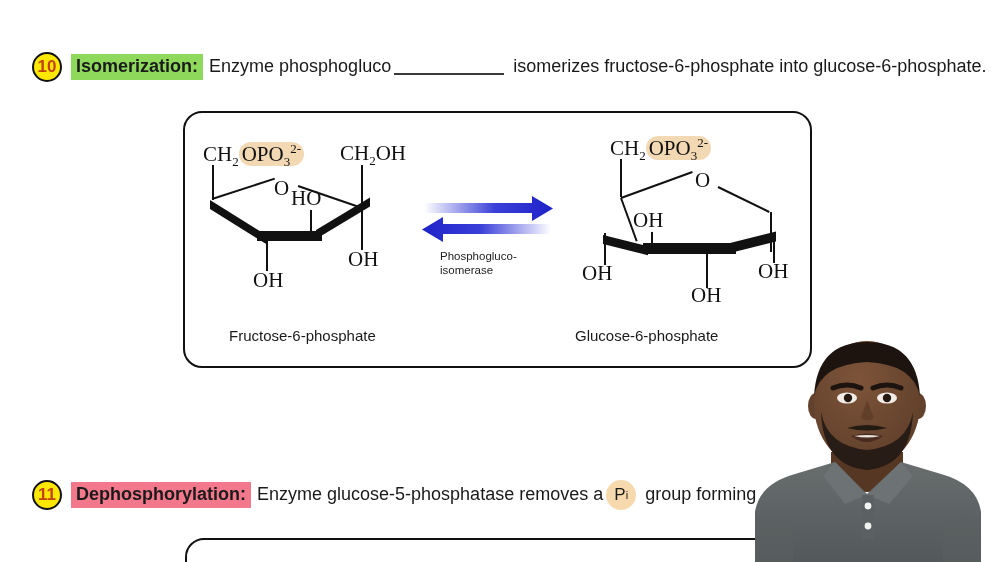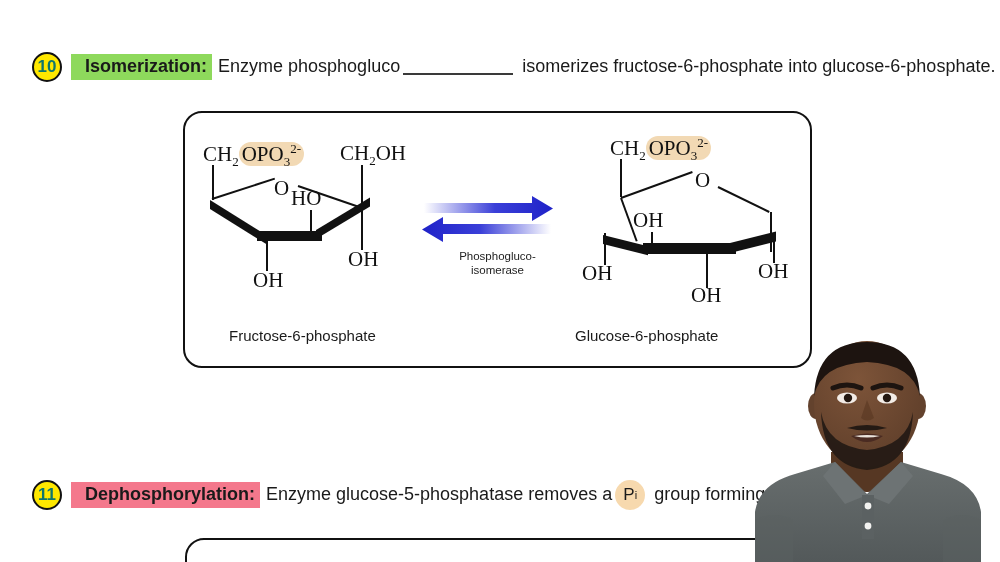--- a/index.html
+++ b/index.html
@@ -13,26 +13,26 @@
 
   
   .step-line{position:absolute;display:flex;align-items:center;white-space:nowrap;}
   #step10-line{left:32px;top:52px;}
   #step11-line{left:32px;top:480px;}
 
   .badge{
     width:30px;height:30px;border-radius:50%;
     background:#ffe800;border:2.5px solid #111;
     display:flex;align-items:center;justify-content:center;
-    font-weight:bold;font-size:17px;color:#0f766e;
+    font-weight:bold;font-size:17px;color:#c2410c;
     box-sizing:border-box;flex:none;margin-right:9px;
     font-family:"Liberation Sans", sans-serif;
   }
   .hl{
-    font-weight:bold;font-size:18px;padding:2px 5px 3px 14px;
+    font-weight:bold;font-size:18px;padding:2px 5px 3px 5px;
     display:inline-block;line-height:1.15;
   }
   .hl-green{background:#8ed95c;}
   .hl-pink{background:#f4788c;}
   .body-txt{font-size:18px;margin-left:6px;line-height:1.2;}
   .blank{
     display:inline-block;width:110px;border-bottom:2px solid #3a3a3a;
     margin:0 3px;vertical-align:-3px;height:14px;
   }
   .pi-chip{
@@ -54,21 +54,21 @@
   .lbl{position:absolute;white-space:nowrap;font-size:21px;color:#111;
        font-family:"Liberation Serif", serif;}
   .lbl sub{font-size:13px;}
   .lbl sup{font-size:13px;}
   .phos-hl{background:#f2d9b4;border-radius:12px;padding:0 3px;}
   .bond{position:absolute;background:#111;}
   .caption{position:absolute;font-size:15px;color:#1a1a1a;white-space:nowrap;
            font-family:"Liberation Sans", sans-serif;}
 
   .enz-label{
-    position:absolute;text-align:center;font-size:11.5px;line-height:1.25;
+    position:absolute;font-size:11.5px;line-height:1.25;
     color:#222;white-space:nowrap;
   }
 
   
   #presenter{
     position:absolute;right:0;bottom:0;width:265px;height:228px;overflow:hidden;
   }
 </style>
 </head>
 <body>

